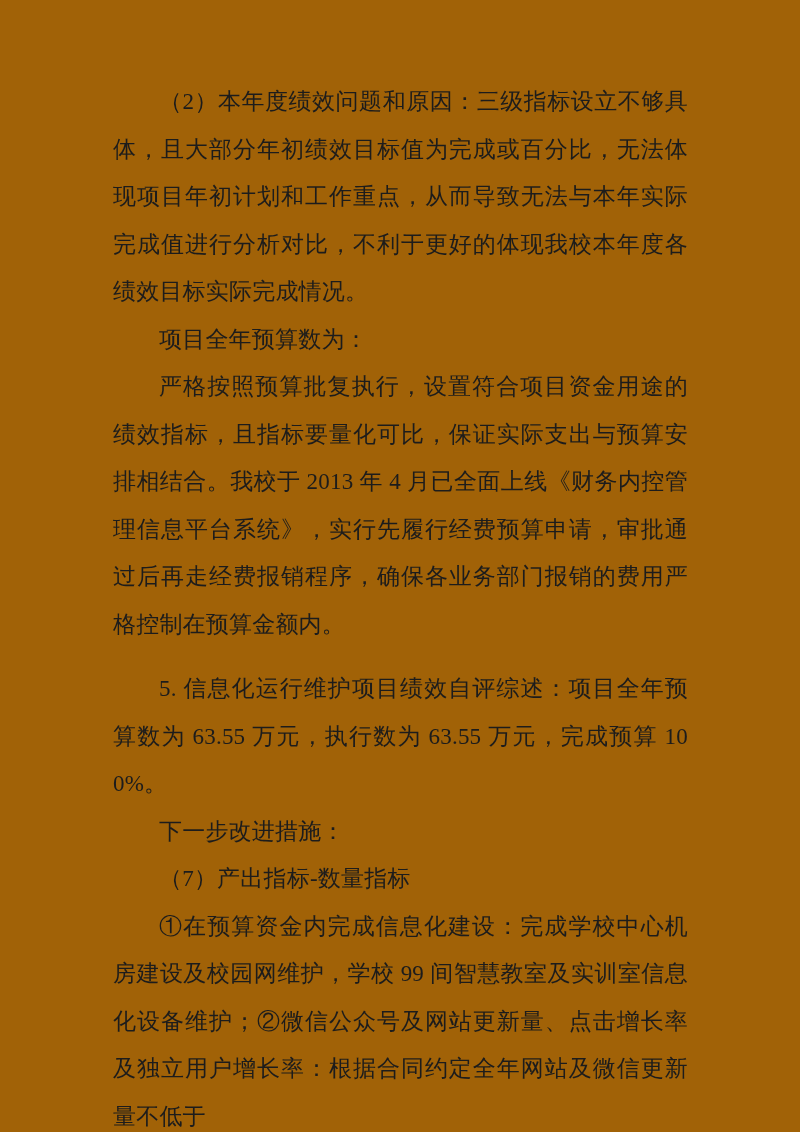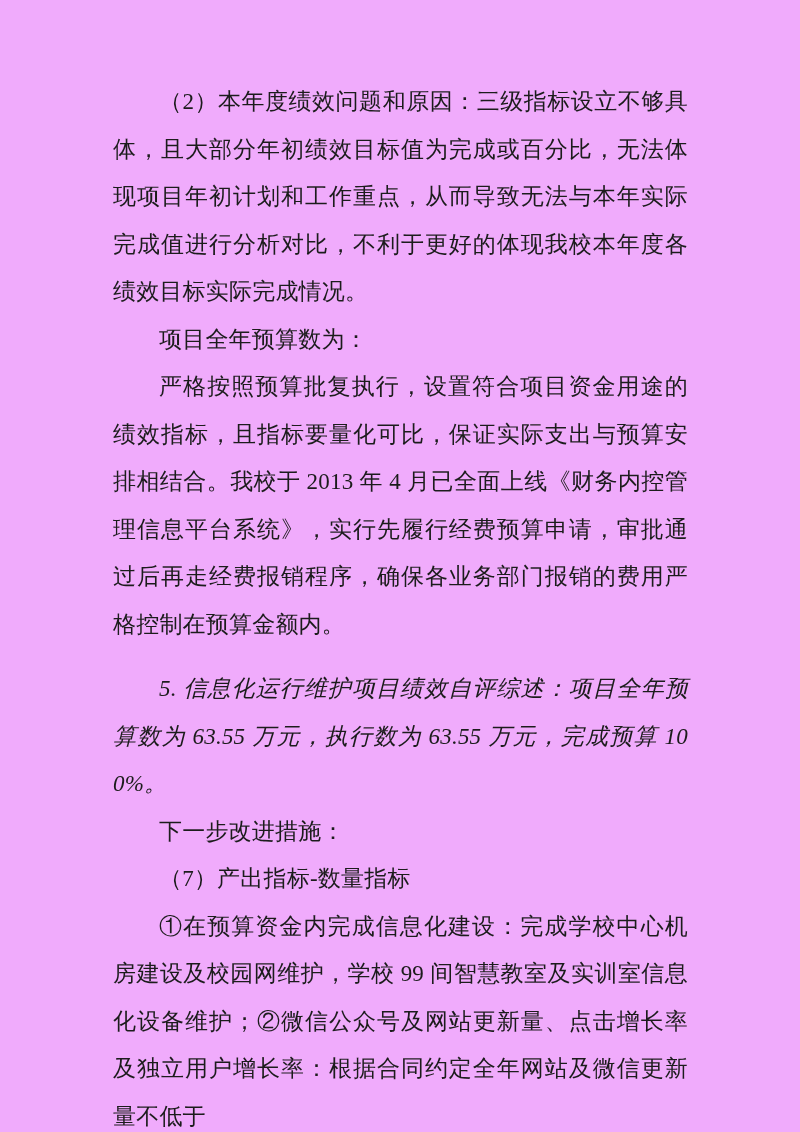--- a/index.html
+++ b/index.html
@@ -9,21 +9,21 @@
   body {
     width: 800px;
     height: 1132px;
     background: #ffffff;
     overflow: hidden;
   }
   .page {
     position: relative;
     width: 800px;
     height: 1132px;
-    background: #f0abfc;
+    background: #a16207;
   }
   .doc-body {
     position: absolute;
     left: 113px;
     top: 78px;
     width: 575px;
     font-family: "Liberation Serif", "DejaVu Serif", serif;
     font-size: 23px;
     line-height: 47.5px;
     color: #1c1c1c;
@@ -32,21 +32,20 @@
     letter-spacing: 0.2px;
   }
   p.para {
     margin: 0;
     padding: 0;
     text-indent: 2em;
     word-break: break-all;
   }
   p.para.spaced {
     margin-top: 17px;
-    font-style: italic;
   }
 </style>
 </head>
 <body>
 
 <div class="page">
   <div class="doc-body">
     <p class="para">（2）本年度绩效问题和原因：三级指标设立不够具体，且大部分年初绩效目标值为完成或百分比，无法体现项目年初计划和工作重点，从而导致无法与本年实际完成值进行分析对比，不利于更好的体现我校本年度各绩效目标实际完成情况。</p>
     <p class="para">项目全年预算数为：</p>
     <p class="para">严格按照预算批复执行，设置符合项目资金用途的绩效指标，且指标要量化可比，保证实际支出与预算安排相结合。我校于 2013 年 4 月已全面上线《财务内控管理信息平台系统》，实行先履行经费预算申请，审批通过后再走经费报销程序，确保各业务部门报销的费用严格控制在预算金额内。</p>

